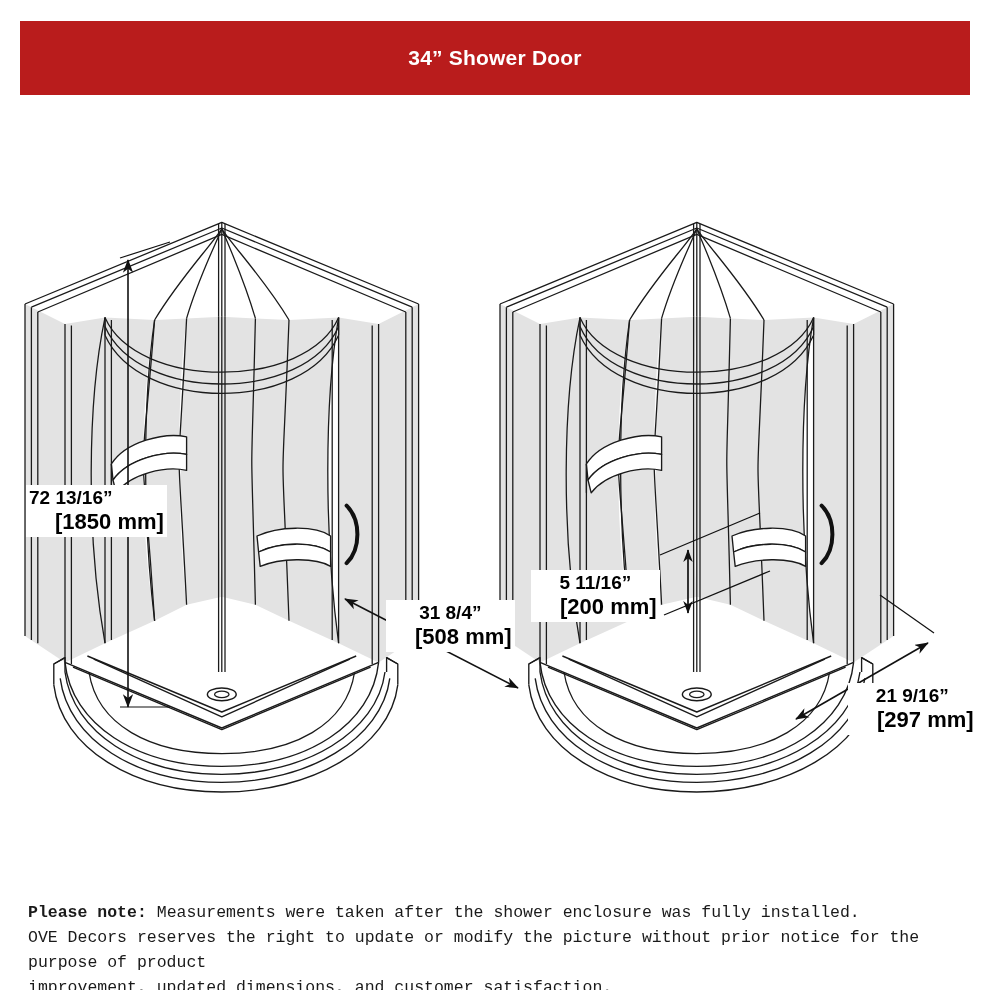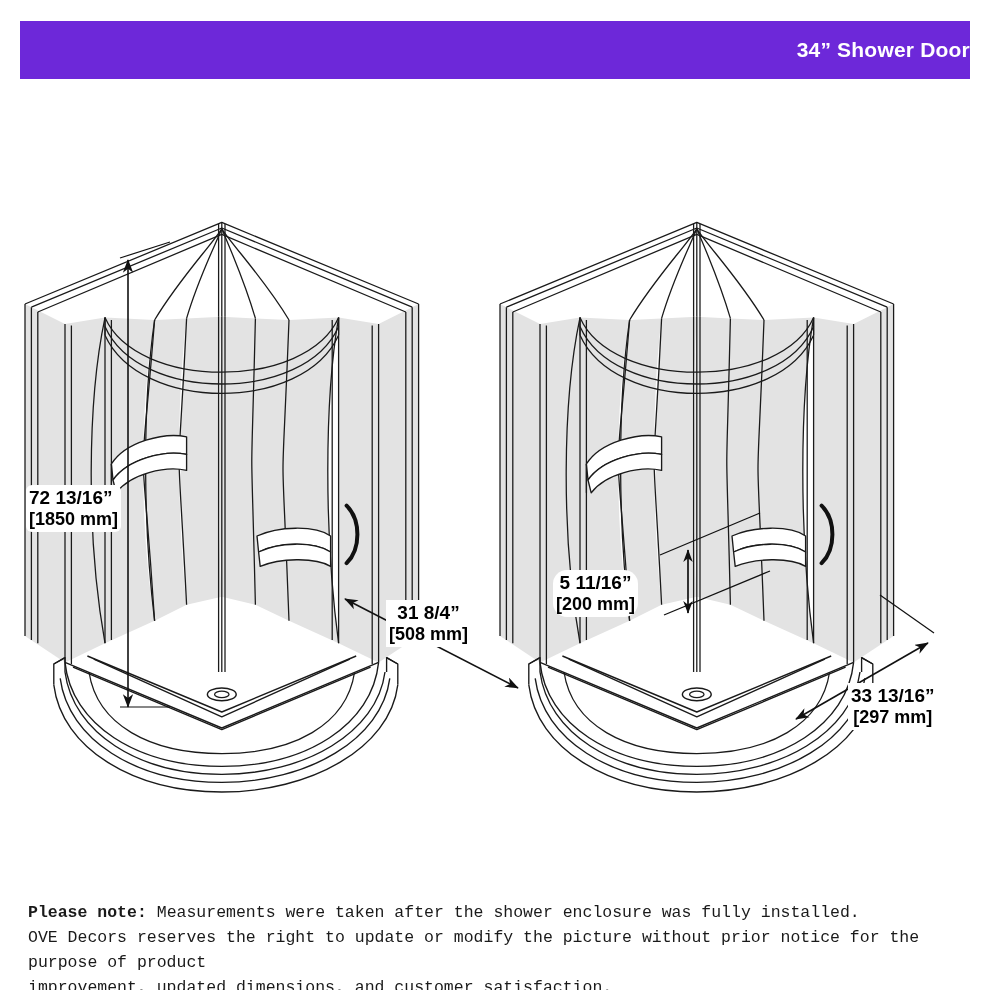--- a/index.html
+++ b/index.html
@@ -20,25 +20,25 @@
     height: 990px;
     background: #ffffff;
   }
 
   
   .header-bar {
     position: absolute;
     left: 20px;
     top: 21px;
     width: 950px;
-    height: 58px;
-    background: #6d28d9;
+    height: 74px;
+    background: #b91c1c;
     display: flex;
     align-items: center;
-    justify-content: flex-end;
+    justify-content: center;
   }
   .header-title {
     color: #ffffff;
     font-size: 21px;
     font-weight: bold;
     letter-spacing: 0.2px;
     font-family: "Liberation Sans", sans-serif;
   }
 
   
@@ -56,25 +56,25 @@
     background: #ffffff;
     color: #000000;
     font-family: "Liberation Sans", sans-serif;
     font-weight: bold;
     line-height: 1.22;
     text-align: center;
     white-space: nowrap;
     padding: 1px 3px;
   }
   .dim-label .val { font-size: 19px; display: block; }
-  .dim-label .mm  { font-size: 18px; display: block; }
-
-  #dim-height-label { left: 26px;  top: 485px; text-align: left; border-radius: 6px; }
+  .dim-label .mm  { font-size: 22px; display: block; margin-left: 26px; }
+
+  #dim-height-label { left: 26px;  top: 485px; text-align: left; }
   #dim-width-label  { left: 386px; top: 600px; }
-  #dim-sill-label   { left: 553px; top: 570px; border-radius: 14px; }
+  #dim-sill-label   { left: 531px; top: 570px; }
   #dim-depth-label  { left: 848px; top: 683px; }
 
   
   .footer {
     position: absolute;
     left: 28px;
     top: 900px;
     width: 920px;
     font-family: Liberation Mono, monospace;
     font-size: 16.5px;
@@ -255,21 +255,21 @@
     <span class="val">31 8/4”</span>
     <span class="mm">[508 mm]</span>
   </div>
 
   <div class="dim-label" id="dim-sill-label">
     <span class="val">5 11/16”</span>
     <span class="mm">[200 mm]</span>
   </div>
 
   <div class="dim-label" id="dim-depth-label">
-    <span class="val">33 13/16”</span>
+    <span class="val">21 9/16”</span>
     <span class="mm">[297 mm]</span>
   </div>
 
   <div class="footer">
     <p><span class="lead">Please note:</span><span> Measurements were taken after the shower enclosure was fully installed.</span></p>
     <p>OVE Decors reserves the right to update or modify the picture without prior notice for the purpose of product</p>
     <p>improvement, updated dimensions, and customer satisfaction.</p>
   </div>
 
 </div>

